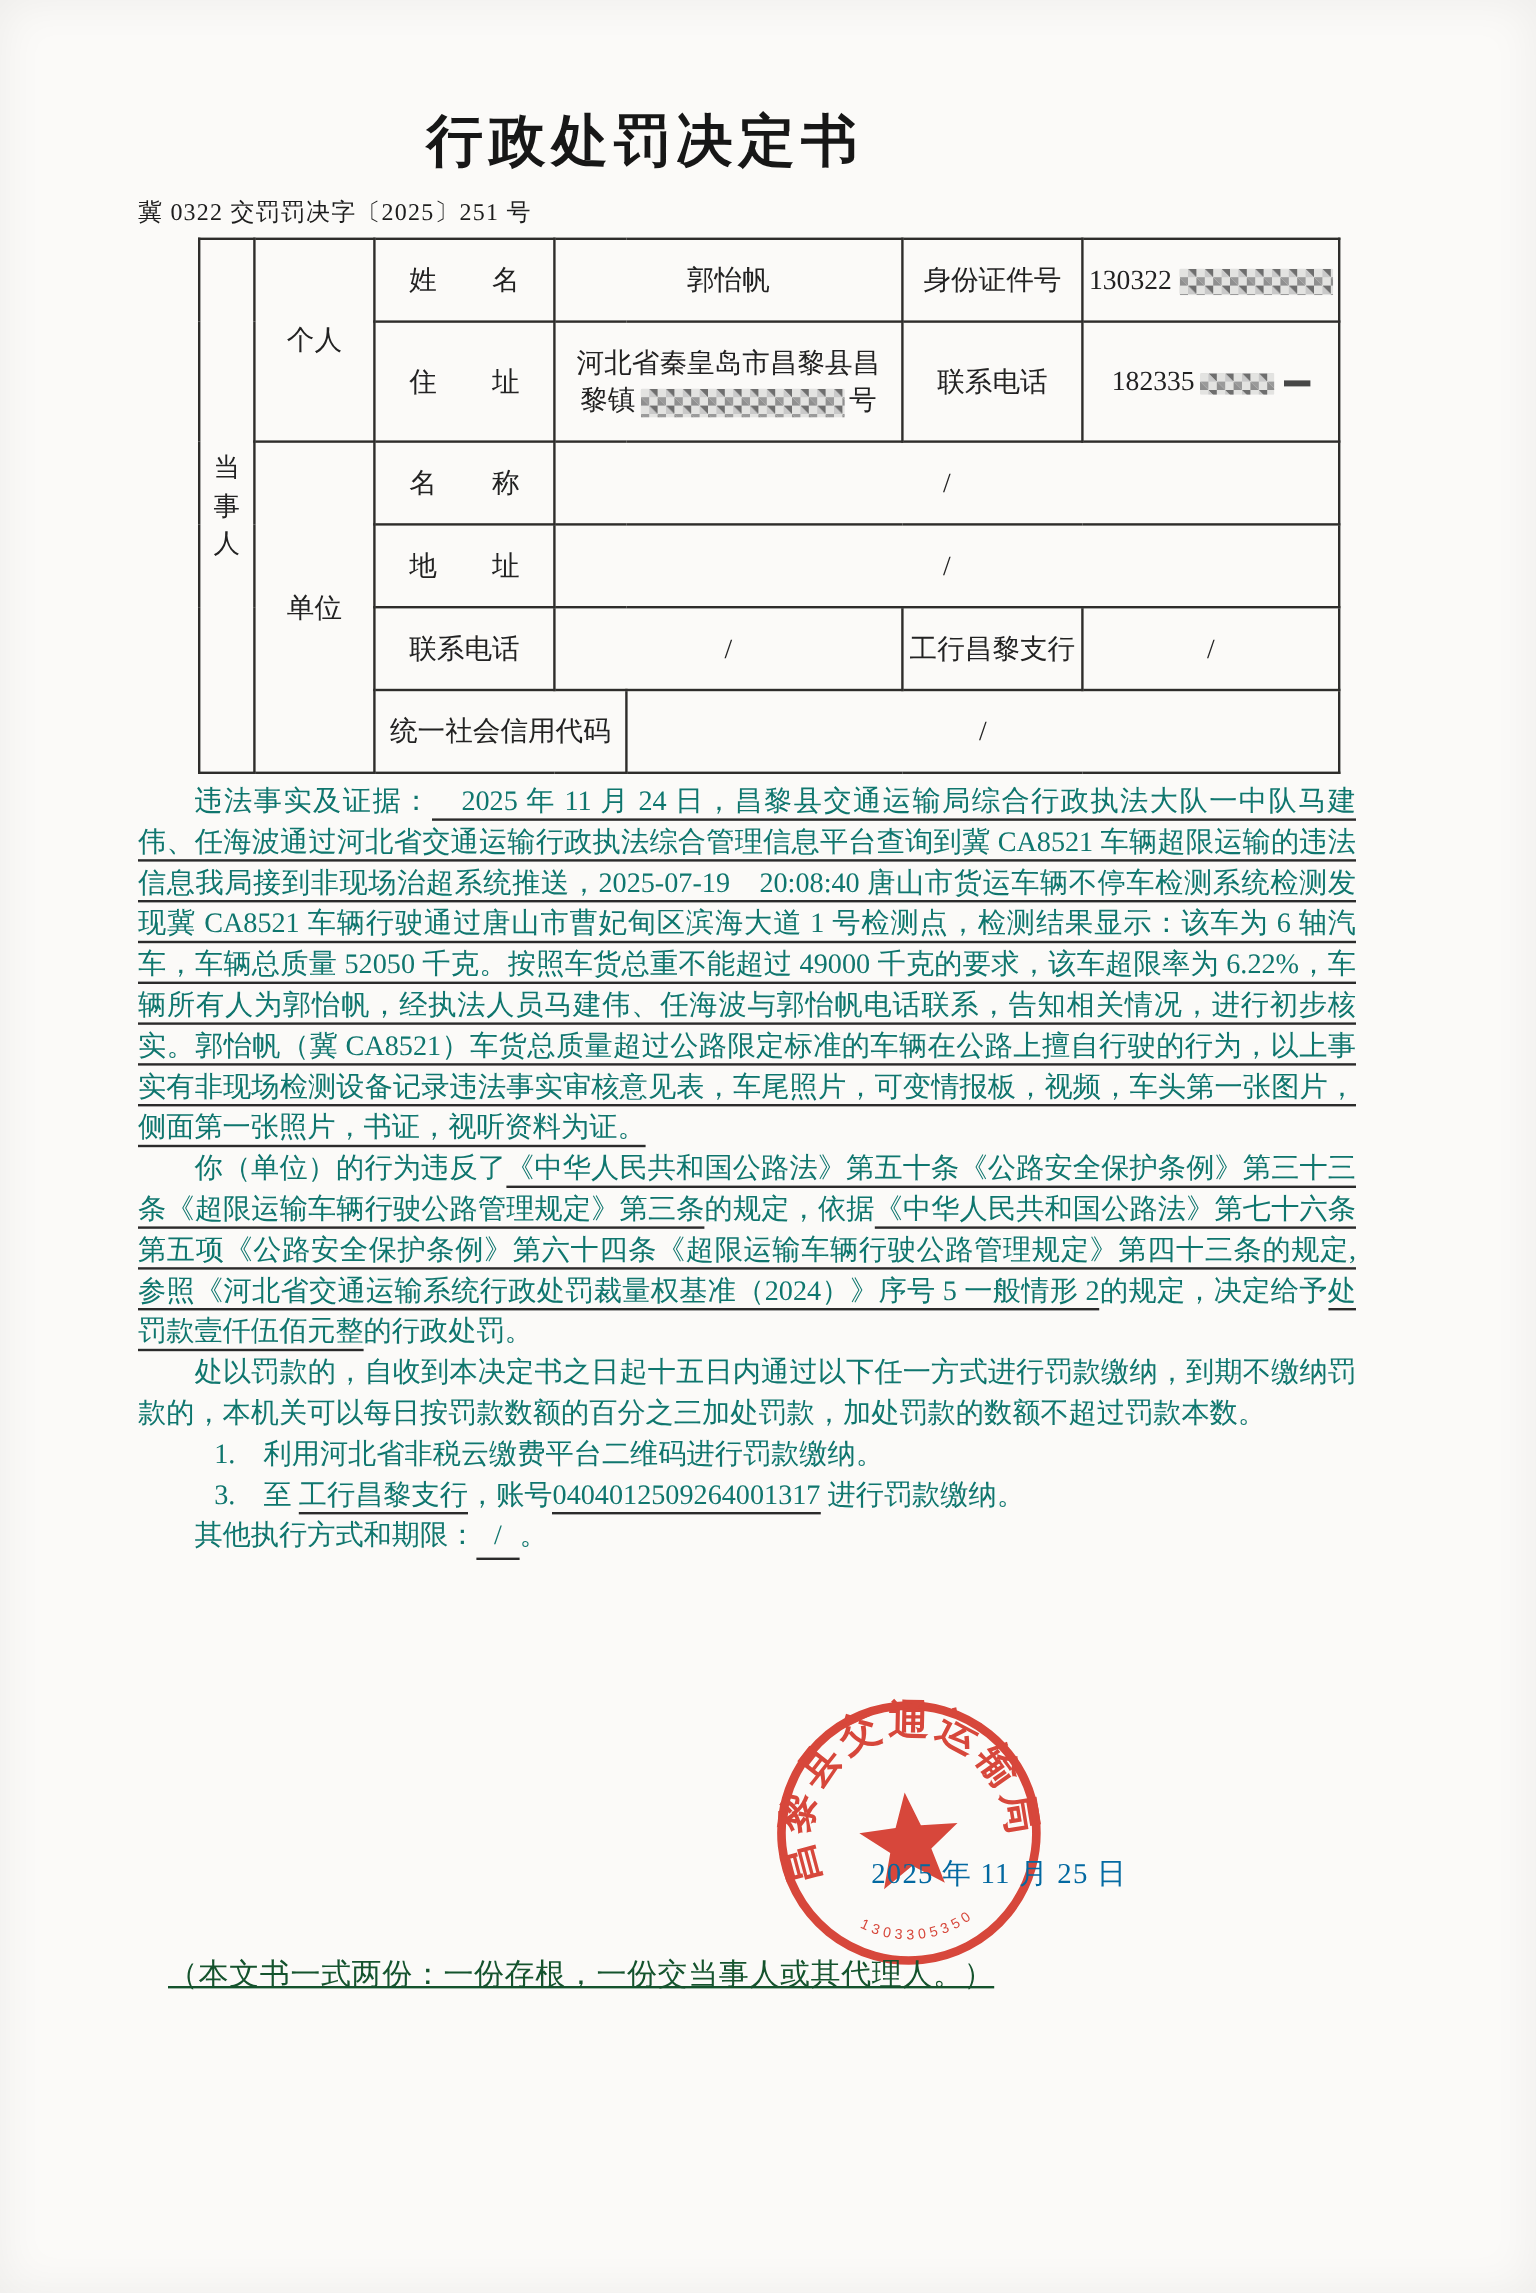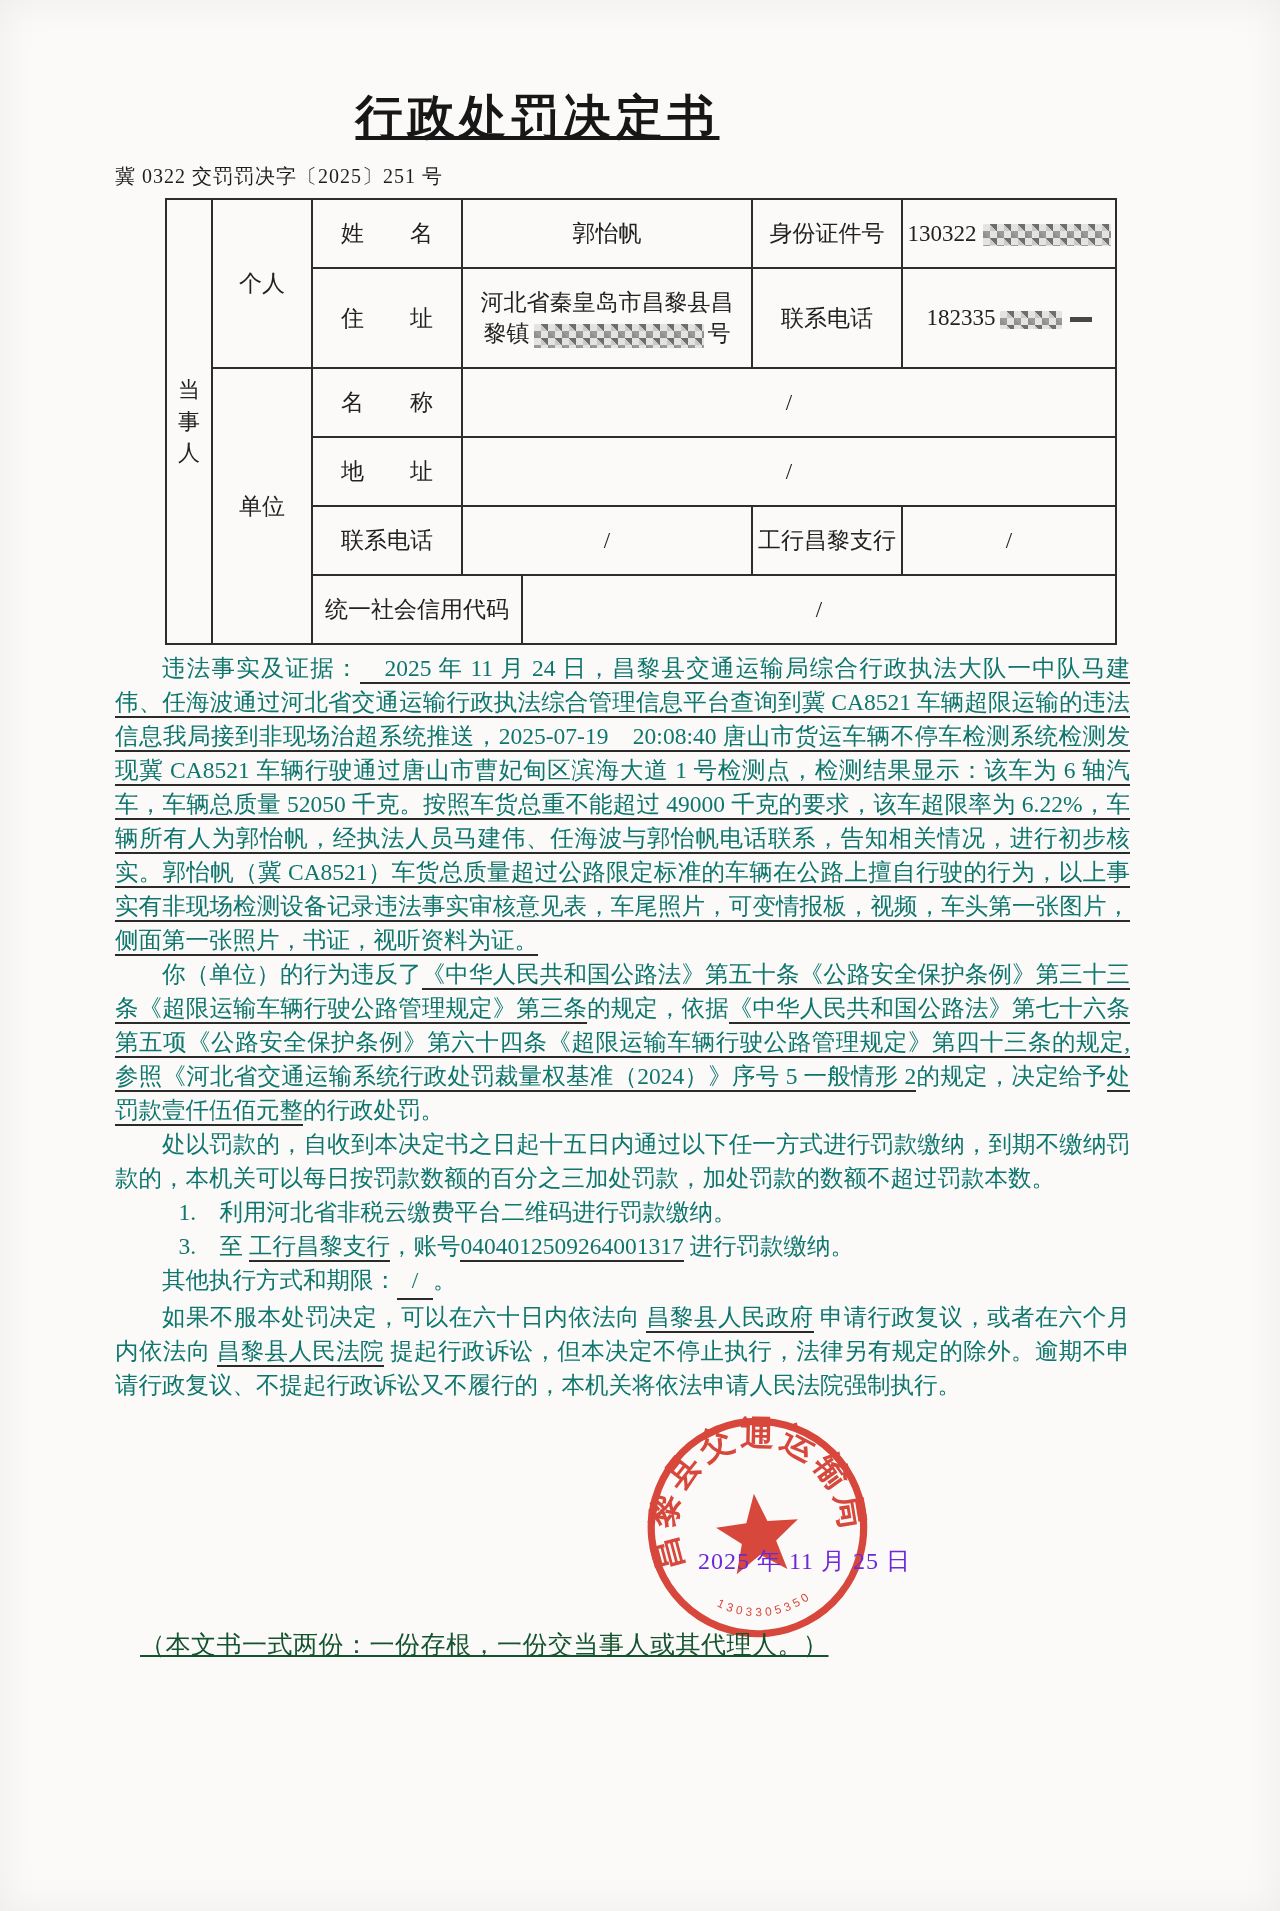--- a/index.html
+++ b/index.html
@@ -11,21 +11,21 @@
   }
   .page {
     position:relative; width:1280px; height:1911px;
     background:#fbfaf8; overflow:hidden;
     box-shadow: inset 0 0 40px rgba(0,0,0,0.06);
   }
   .content { position:absolute; left:115px; top:86px; width:1015px; }
 
   .doc-title {
     margin:0; text-align:center; position:relative; left:-85px;
-    font-size:47px; font-weight:700; letter-spacing:5px; color:#171717;text-decoration:underline;
+    font-size:47px; font-weight:700; letter-spacing:5px; color:#171717;
   }
   .doc-no { text-align:left; font-size:20px; margin:14px 0 8px 0; letter-spacing:1px; }
 
   table.party {
     border-collapse:collapse; margin-left:50px; width:950px;
     table-layout:fixed; font-size:23px; color:#222;
   }
   table.party td {
     border:2px solid #2e2d2b; text-align:center; vertical-align:middle;
     padding:18px 4px; overflow:hidden;
@@ -50,21 +50,21 @@
   .bodytext p {
     margin:0; font-size:23.5px; line-height:34px;
     text-align:justify; text-indent:2em; color:#0f766e;
   }
   .bodytext p.item { text-indent:2.7em; }
   .u { border-bottom:2px solid #2b2b2b; padding-bottom:1px; }
   .u-short { display:inline-block; min-width:36px; text-align:center; text-indent:0; }
 
   .seal-wrap { position:absolute; left:642px; top:1412px; width:232px; height:232px; transform:rotate(-6deg); opacity:0.92; }
   .seal-date {
-    position:absolute; left:698px; top:1545px; font-size:24px; color:#6d28d9;
+    position:absolute; left:726px; top:1545px; font-size:24px; color:#0369a1;
     letter-spacing:1px; white-space:nowrap; z-index:5;
   }
   .copy-note {
     position:absolute; left:140px; top:1628px; font-size:25px; color:#14532d;
     letter-spacing:0.5px;
     text-decoration:underline;
   }
 </style>
 </head>
 <body>
@@ -132,21 +132,20 @@
 
       <p>处以罚款的，自收到本决定书之日起十五日内通过以下任一方式进行罚款缴纳，到期不缴纳罚款的，本机关可以每日按罚款数额的百分之三加处罚款，加处罚款的数额不超过罚款本数。</p>
 
       <p class="item">1.　利用河北省非税云缴费平台二维码进行罚款缴纳。</p>
 
 
       <p class="item"><span>3.　至</span>&nbsp;<span class="u">工行昌黎支行</span><span>，账号</span><span class="u">0404012509264001317</span>&nbsp;<span>进行罚款缴纳。</span></p>
 
       <p><span>其他执行方式和期限：</span><span class="u u-short">/</span><span>。</span></p>
 
-      <p><span>如果不服本处罚决定，可以在六十日内依法向</span>&nbsp;<span class="u">昌黎县人民政府</span>&nbsp;<span>申请行政复议，或者在六个月内依法向</span>&nbsp;<span class="u">昌黎县人民法院</span>&nbsp;<span>提起行政诉讼，但本决定不停止执行，法律另有规定的除外。逾期不申请行政复议、不提起行政诉讼又不履行的，本机关将依法申请人民法院强制执行。</span></p>
     </div>
   </div>
 
   <div class="seal-wrap">
     <svg width="232" height="232" viewBox="0 0 225 225">
       <defs>
         <path id="sealArc" d="M 39.5,145.8 A 80,80 0 1 1 184.5,145.8" fill="none"></path>
         <path id="sealBottom" d="M 62.7,182.4 A 86,86 0 0 0 161.3,182.4" fill="none"></path>
       </defs>
       <circle cx="112" cy="112" r="103" fill="none" stroke="#d4382b" stroke-width="7"></circle>

